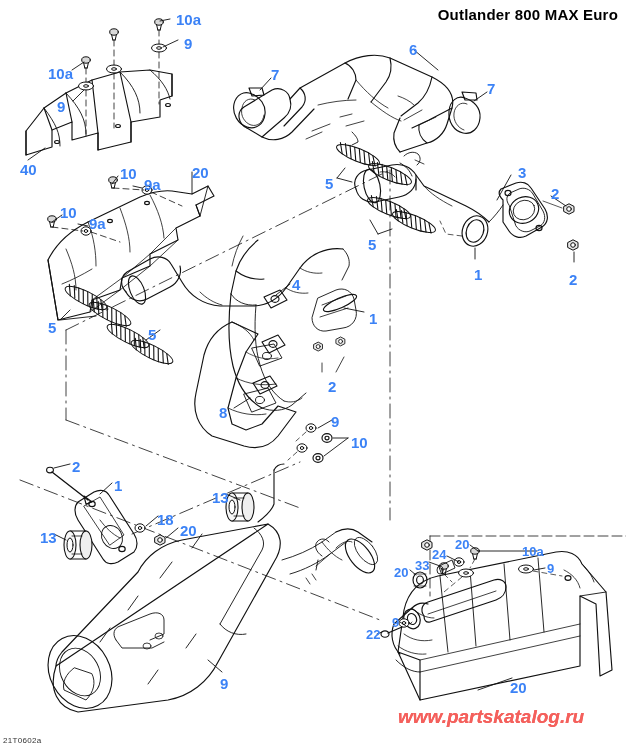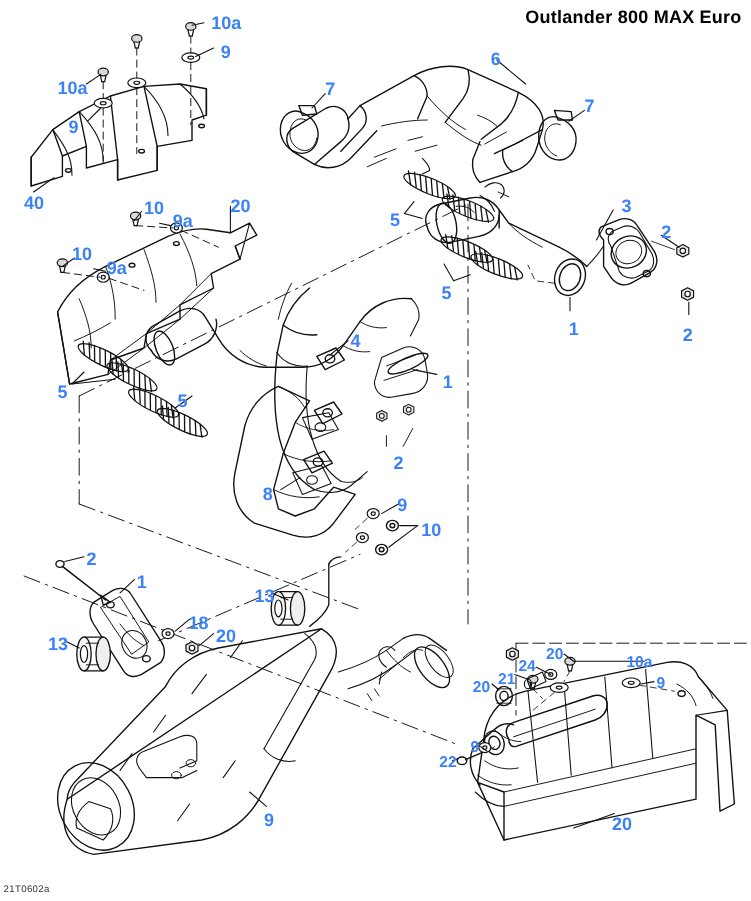--- a/index.html
+++ b/index.html
@@ -480,20 +480,21 @@
   <div class="cal" style="left:114px;top:478px">1</div>
   <div class="cal" style="left:212px;top:490px">13</div>
   <div class="cal" style="left:157px;top:512px">18</div>
   <div class="cal" style="left:180px;top:523px">20</div>
   <div class="cal" style="left:40px;top:530px">13</div>
   <div class="cal" style="left:220px;top:676px">9</div>
   <div class="cal sm" style="left:455px;top:538px">20</div>
   <div class="cal sm" style="left:432px;top:548px">24</div>
   <div class="cal sm" style="left:522px;top:545px">10a</div>
   <div class="cal sm" style="left:547px;top:562px">9</div>
-  <div class="cal sm" style="left:415px;top:559px">21</div>
+  <div class="cal sm" style="left:415px;top:559px">33</div>
   <div class="cal sm" style="left:394px;top:566px">20</div>
   <div class="cal sm" style="left:392px;top:616px">9</div>
   <div class="cal sm" style="left:366px;top:628px">22</div>
   <div class="cal" style="left:510px;top:680px">20</div>
 
+  <div class="watermark">www.partskatalog.ru</div>
   <div class="code">21T0602a</div>
 </div>
 
 </body></html>

